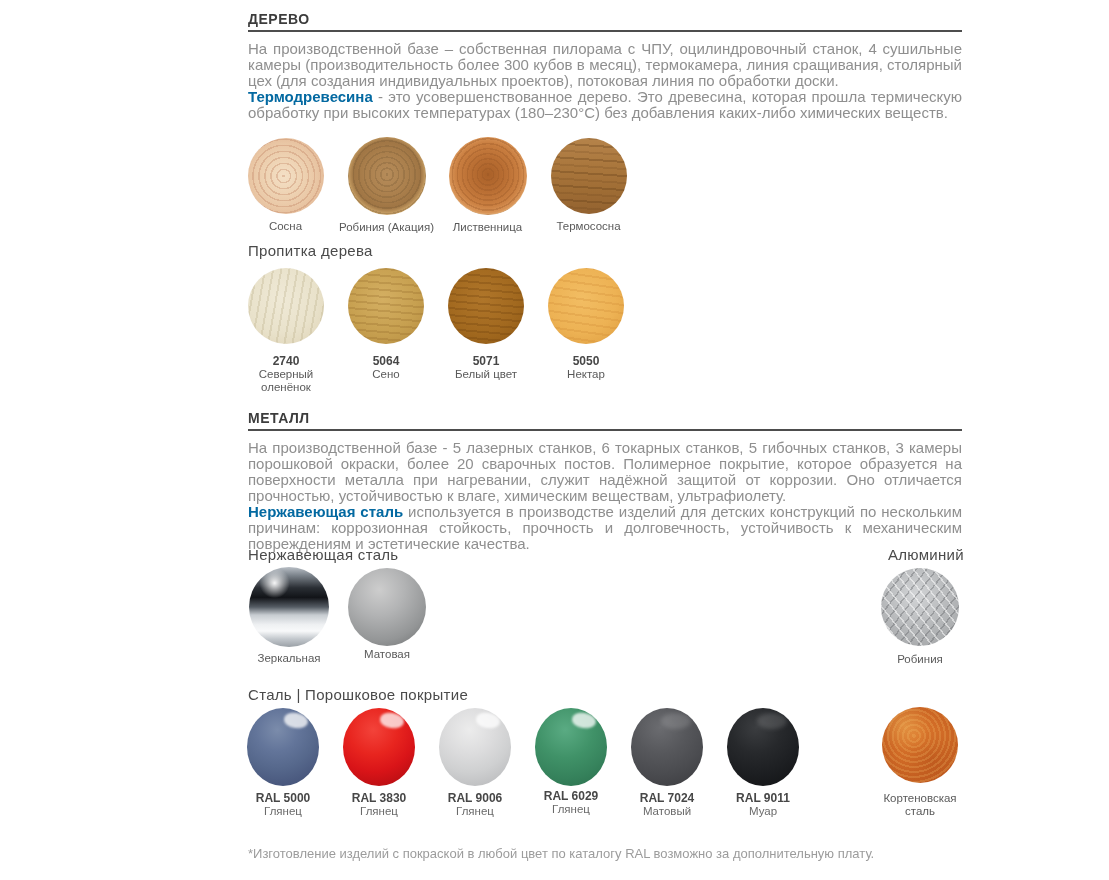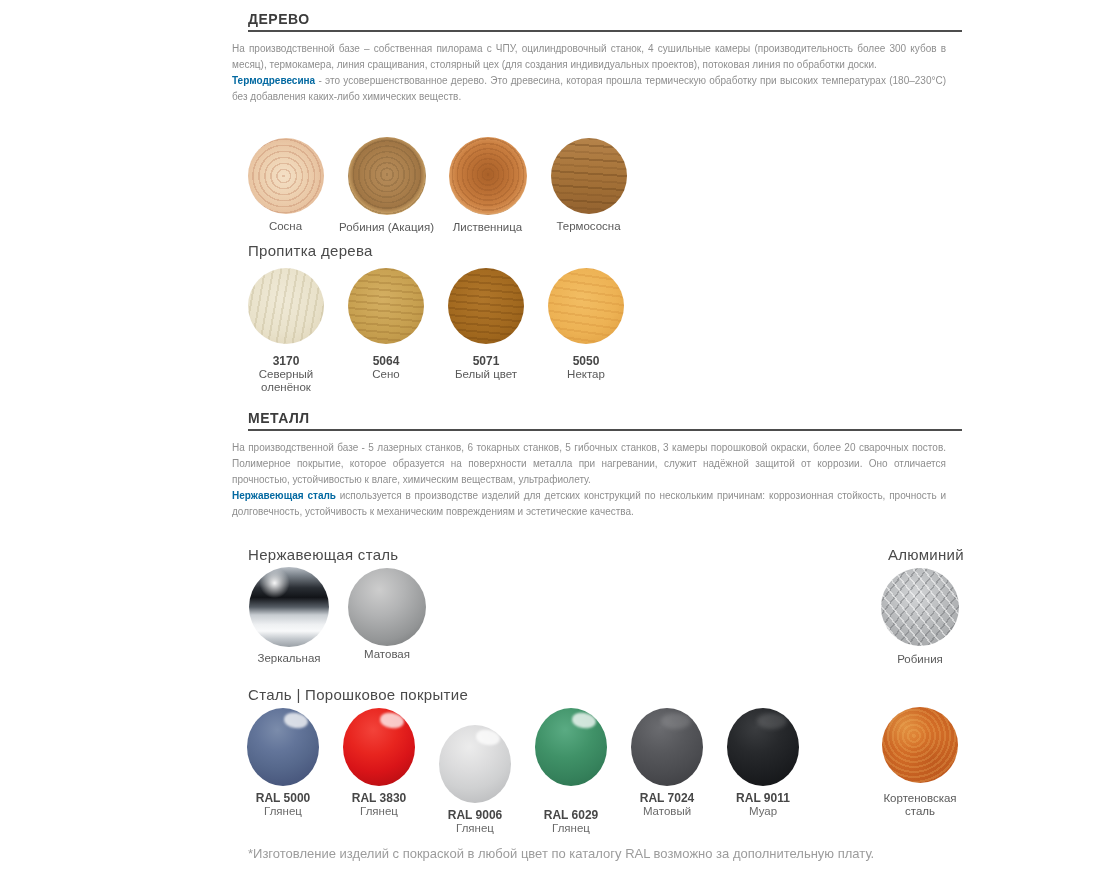--- a/index.html
+++ b/index.html
@@ -4,21 +4,21 @@
 <style>
   html,body{margin:0;padding:0;background:#fff;}
   .page{position:relative;width:1109px;height:880px;background:#ffffff;overflow:hidden;
         font-family:"Liberation Sans",sans-serif;}
 
   
   .sec-title{position:absolute;font-size:14px;font-weight:bold;color:#3c3c3c;letter-spacing:.5px;}
   .rule{position:absolute;width:714px;height:2px;background:#4d4d4d;}
 
   
-  .copy{position:absolute;left:232px;width:714px;font-size:10px;line-height:16px;
+  .copy{position:absolute;left:248px;width:714px;font-size:15px;line-height:16px;
         color:#8f8f8f;text-align:justify;}
   .copy p{margin:0;}
   .lead{font-weight:bold;color:#0369a1;}
 
   
   .sub-title{position:absolute;font-size:15px;color:#4a4a4a;letter-spacing:.3px;}
 
   
   .row{position:absolute;display:flex;}
   .cell{display:flex;flex-direction:column;align-items:center;}
@@ -119,21 +119,21 @@
       <div class="circle w-thermo"></div>
       <div class="lbl">Термососна</div>
     </div>
   </div>
 
   <div class="sub-title" style="left:248px;top:242px;">Пропитка дерева</div>
 
   <div class="row" style="left:236px;top:268px;">
     <div class="cell" style="width:100px;">
       <div class="circle i-5080"></div>
-      <div class="code">3170</div>
+      <div class="code">2740</div>
       <div class="name">Северный оленёнок</div>
     </div>
     <div class="cell" style="width:100px;">
       <div class="circle i-5064"></div>
       <div class="code">5064</div>
       <div class="name">Сено</div>
     </div>
     <div class="cell" style="width:100px;">
       <div class="circle i-5071"></div>
       <div class="code">5071</div>
@@ -186,21 +186,21 @@
       <div class="code" style="margin-top:6px;">RAL 3830</div>
       <div class="finish">Глянец</div>
     </div>
     <div class="cell" style="width:96px;justify-content:flex-end;">
       <div class="ball gloss ral9006"></div>
       <div class="code" style="margin-top:6px;">RAL 9006</div>
       <div class="finish">Глянец</div>
     </div>
     <div class="cell" style="width:96px;">
       <div class="ball gloss ral6029"></div>
-      <div class="code" style="margin-top:23px;">RAL 6029</div>
+      <div class="code" style="margin-top:4px;">RAL 6029</div>
       <div class="finish">Глянец</div>
     </div>
     <div class="cell" style="width:96px;">
       <div class="ball soft ral7024"></div>
       <div class="code" style="margin-top:6px;">RAL 7024</div>
       <div class="finish">Матовый</div>
     </div>
     <div class="cell" style="width:96px;">
       <div class="ball soft ral9011"></div>
       <div class="code" style="margin-top:6px;">RAL 9011</div>

